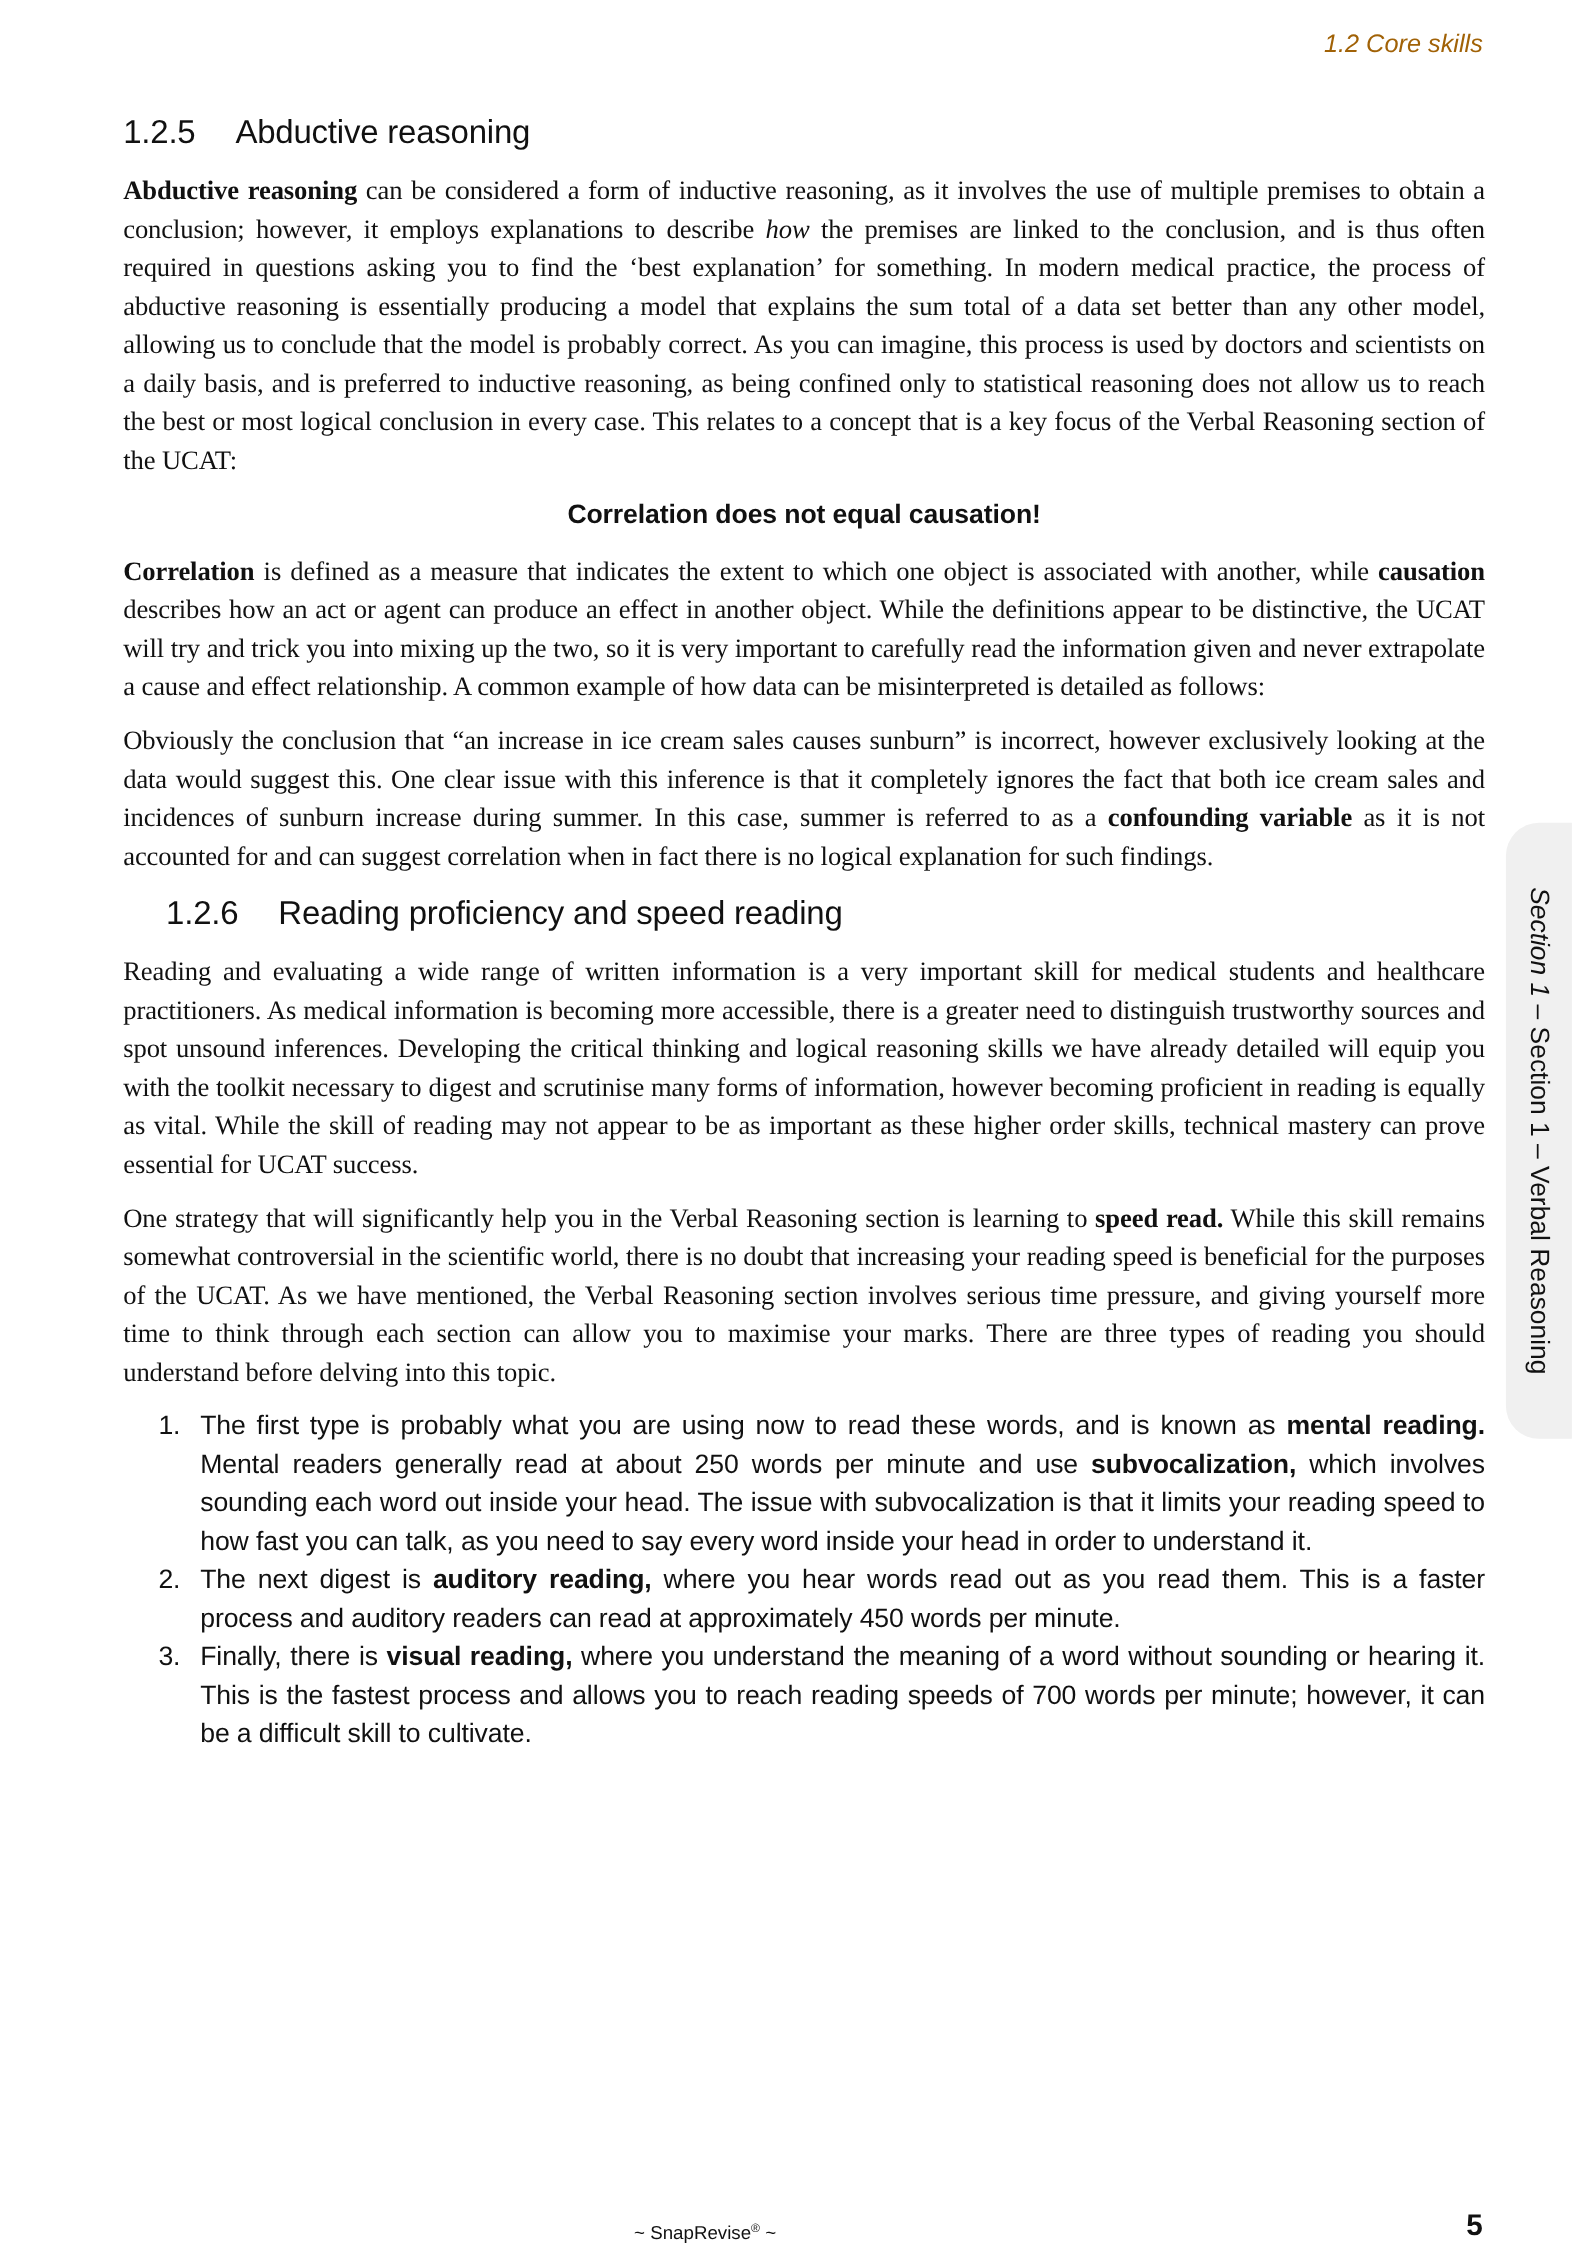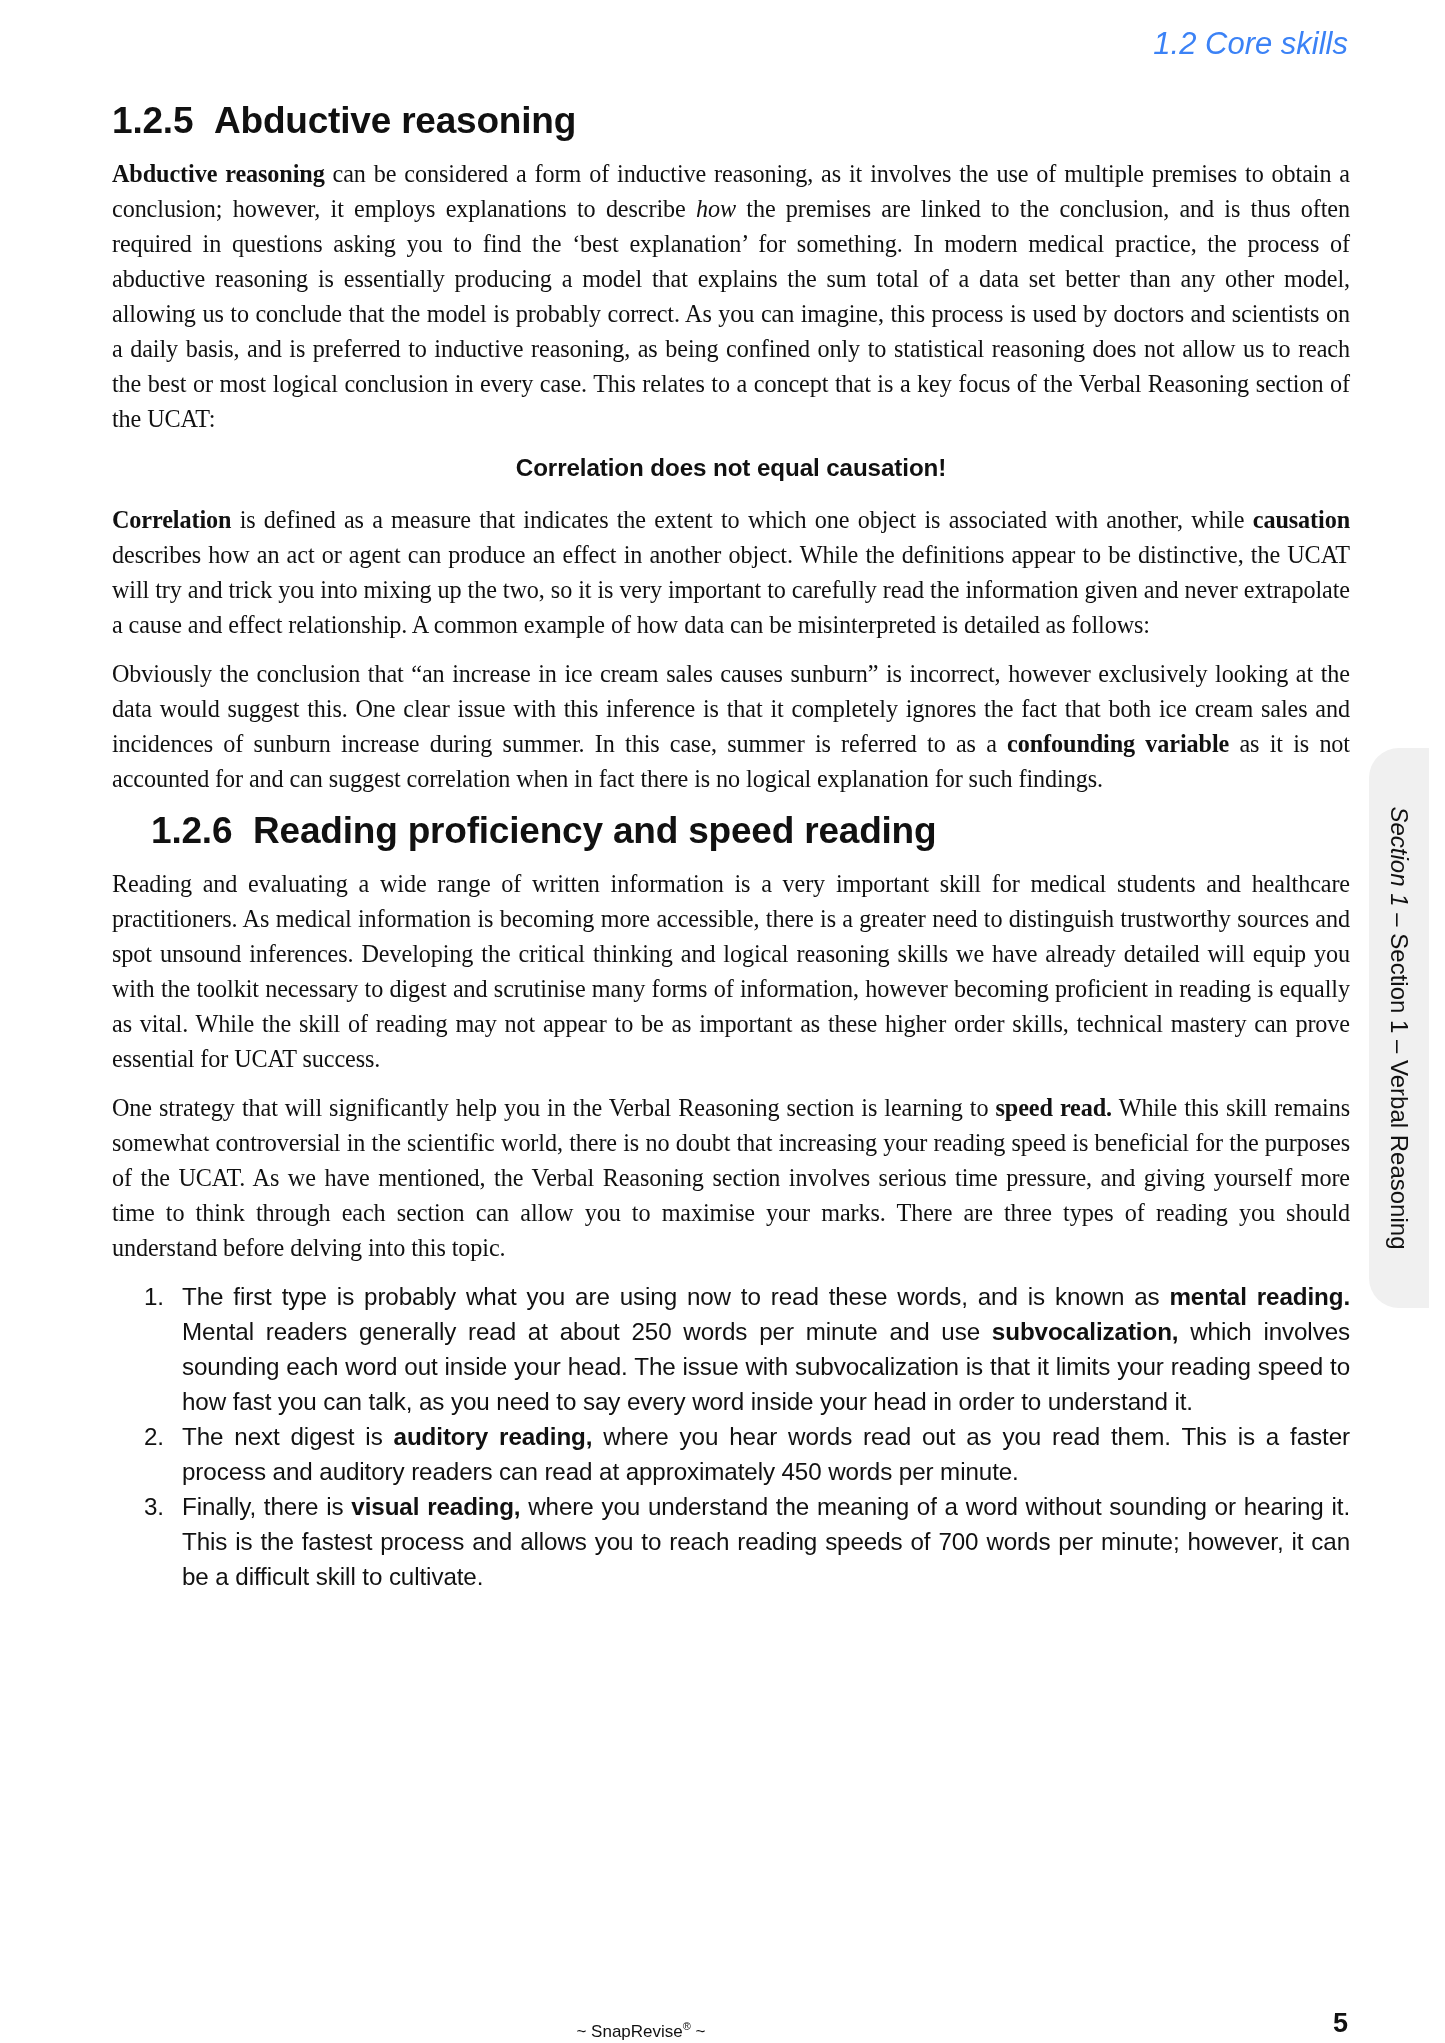--- a/index.html
+++ b/index.html
@@ -2,28 +2,28 @@
 <html><head>
 <meta charset="utf-8">
 <style>
   html, body { margin: 0; padding: 0; background: #ffffff; }
   body {
     width: 1445px; height: 2043px; position: relative; overflow: hidden;
     font-family: "Liberation Sans", sans-serif; color: #111111;
   }
   .running-head {
     position: absolute; top: 26px; right: 97px;
-    font-style: italic; font-size: 31px; color: #3b82f6;
+    font-style: italic; font-size: 23px; color: #a16207;
   }
   .page {
     position: absolute; left: 112px; top: 96px; width: 1238px;
     font-size: 24.2px; line-height: 35px; letter-spacing: -0.1px;
   }
   h2 {
-    font-size: 37px; font-weight: bold; margin: 0 0 10px 0; line-height: 50px;
+    font-size: 30px; font-weight: normal; margin: 0 0 10px 0; line-height: 50px;
     letter-spacing: -0.2px;
   }
   h2 .num { display: inline-block; width: 102px; }
   p { margin: 0 0 14px 0; text-align: justify; font-family: Liberation Serif, serif; }
   .center-bold { text-align: center; font-weight: bold; margin: 4px 0 17px 0; }
   .center-italic { text-align: center; font-style: italic; margin: 0 0 17px 0; }
   .center-italic div { line-height: 35px; }
   ol { margin: 0; padding: 0; list-style: none; }
   ol li { position: relative; padding-left: 70px; text-align: justify; margin-bottom: 0; }
   ol li .marker { position: absolute; left: 32px; top: 0; }

